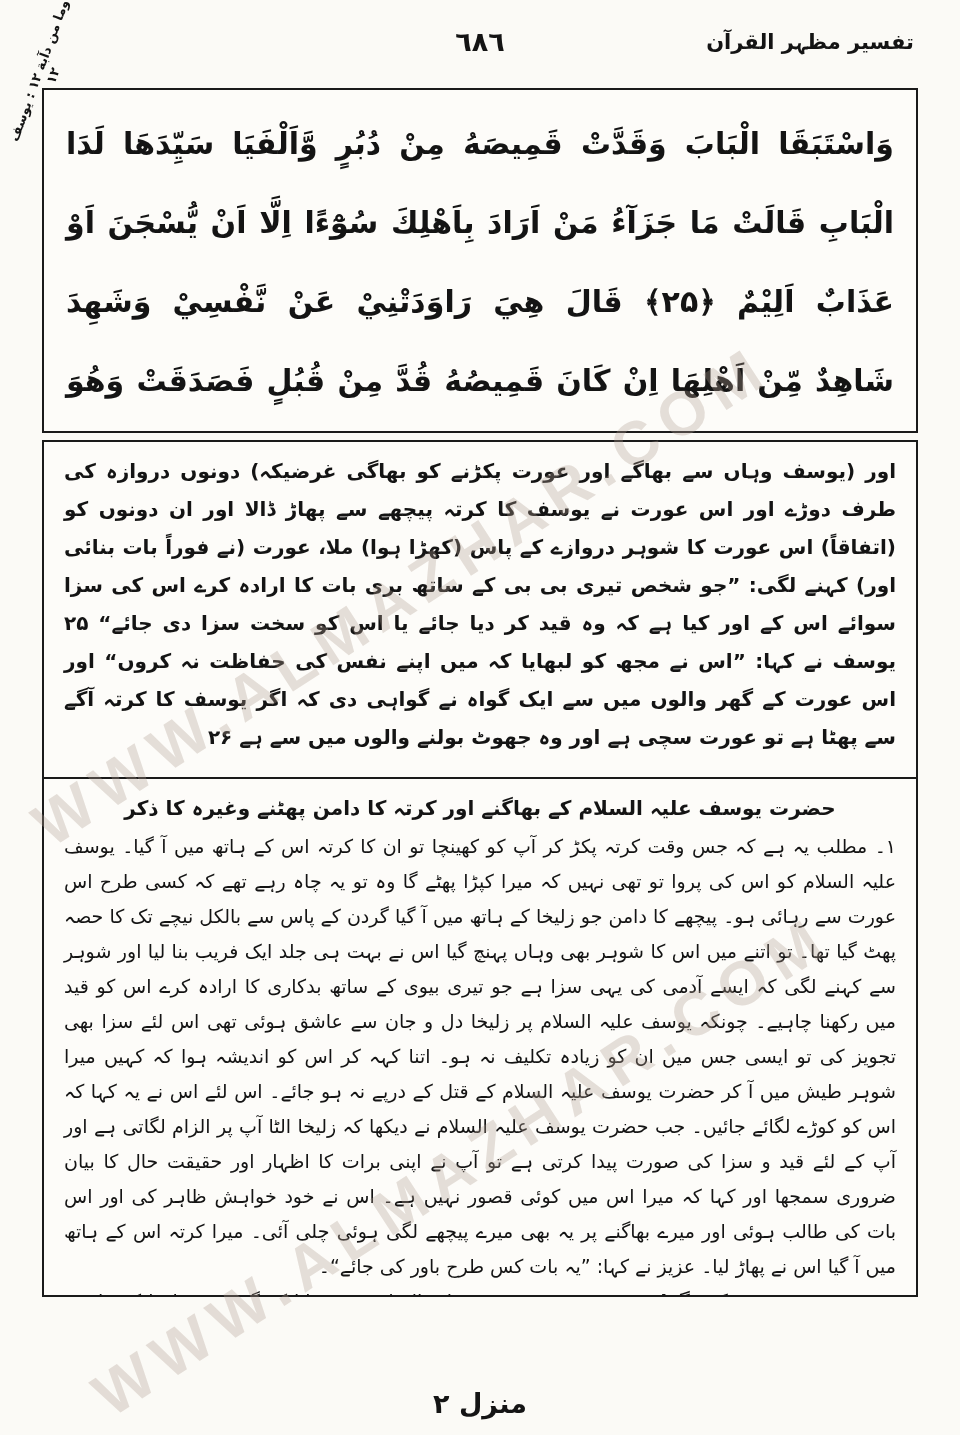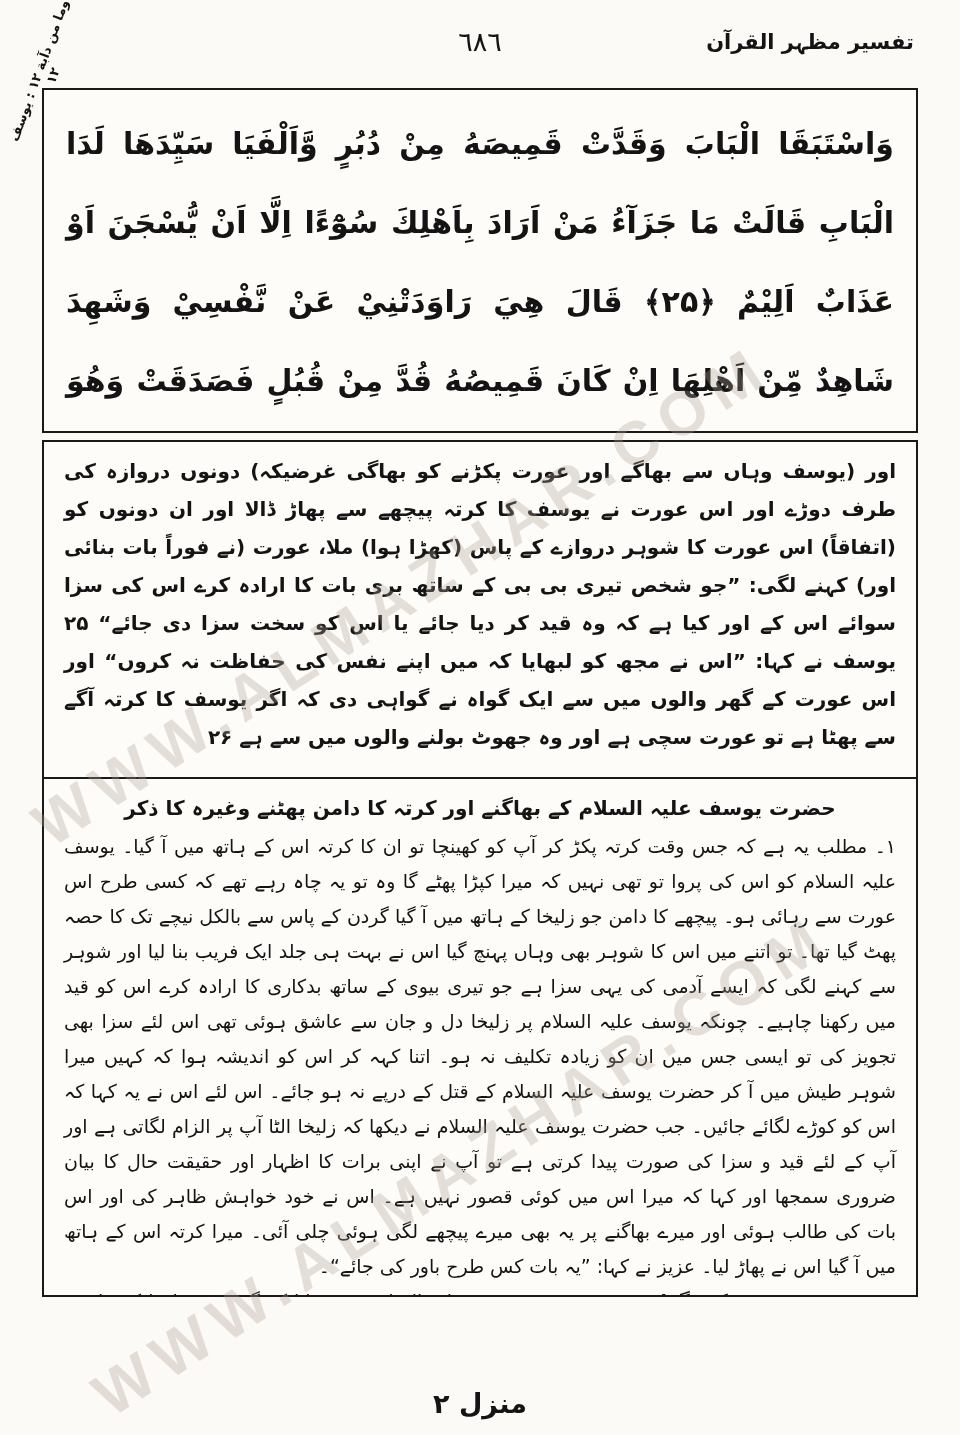--- a/index.html
+++ b/index.html
@@ -16,21 +16,21 @@
     background:#fbfaf6;
   }
 
   
   .hdr-right {
     position:absolute; top:30px; right:46px;
     font-size:21px; font-weight:bold;text-align:center;
   }
   .hdr-center {
     position:absolute; top:26px; left:50%; transform:translateX(-50%);
-    font-size:27px; font-weight:normal;
+    font-size:27px; font-weight:bold;
   }
   .hdr-left {
     position:absolute; left:-34px; top:58px;
     width:160px; text-align:center;
     font-size:13px; font-weight:bold;
     transform:rotate(-70deg);
   }
 
   
   .box {

